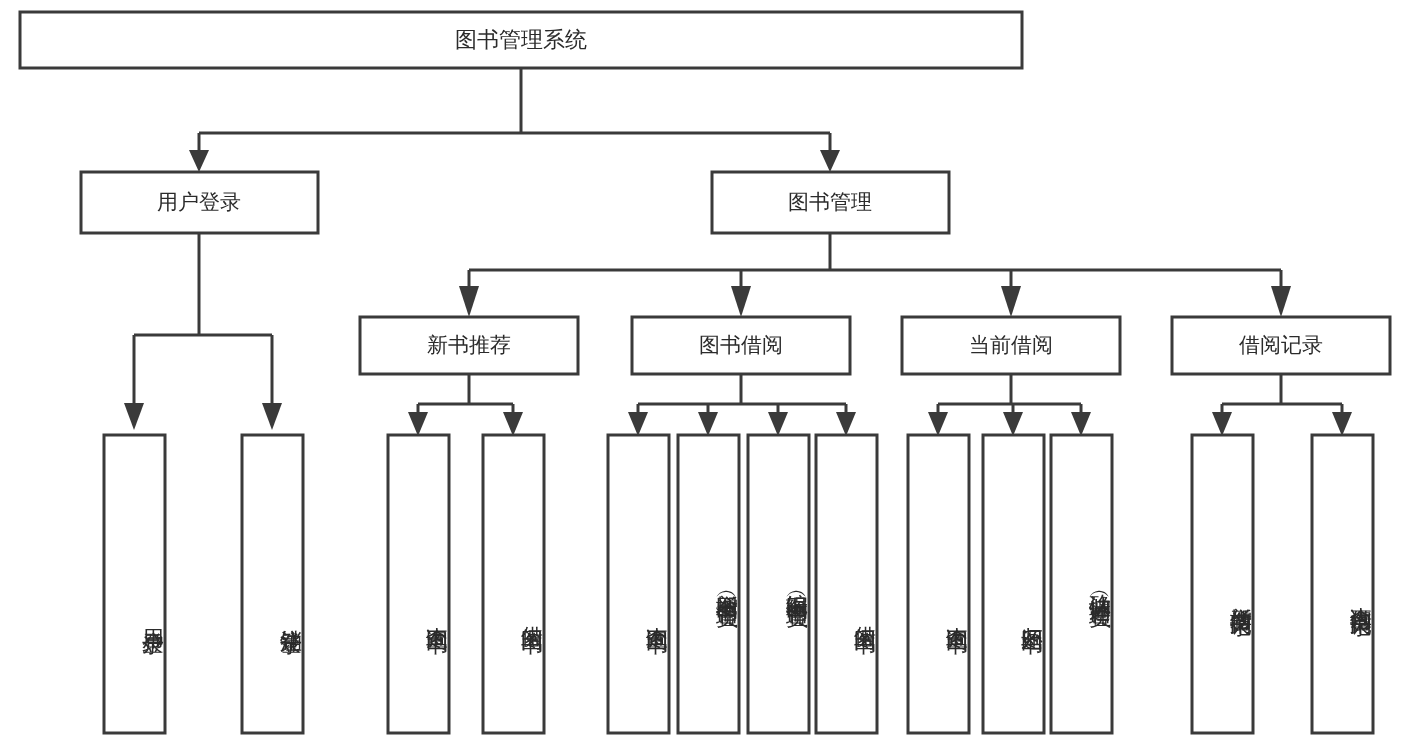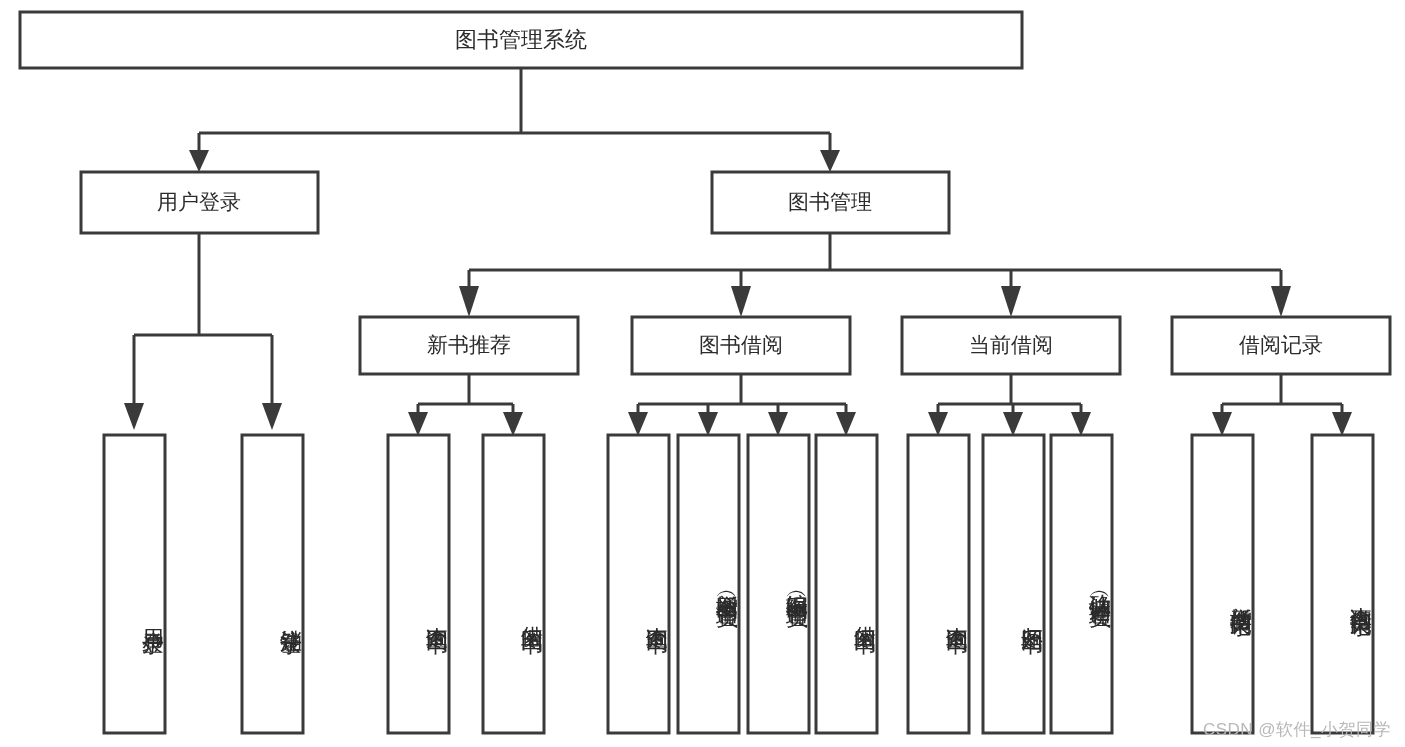--- a/index.html
+++ b/index.html
@@ -211,15 +211,14 @@
     <div class="vlabel" style="left:816px; top:505px; width:61px; height:215px;">借阅图书</div>
 
     <div class="vlabel" style="left:908px; top:505px; width:61px; height:215px;">查询图书</div>
     <div class="vlabel" style="left:983px; top:505px; width:61px; height:215px;">归还图书</div>
     <div class="vlabel" style="left:1051px; top:442px; width:61px; height:285px;">确认归还（管理员）</div>
 
     <div class="vlabel" style="left:1192px; top:470px; width:61px; height:250px;">新增借阅记录</div>
     <div class="vlabel" style="left:1312px; top:470px; width:61px; height:250px;">查询借阅记录</div>
   </div>
 
-  <div class="watermark">CSDN @软件_小贺同学</div>
 
 </div>
 
 </body></html>

